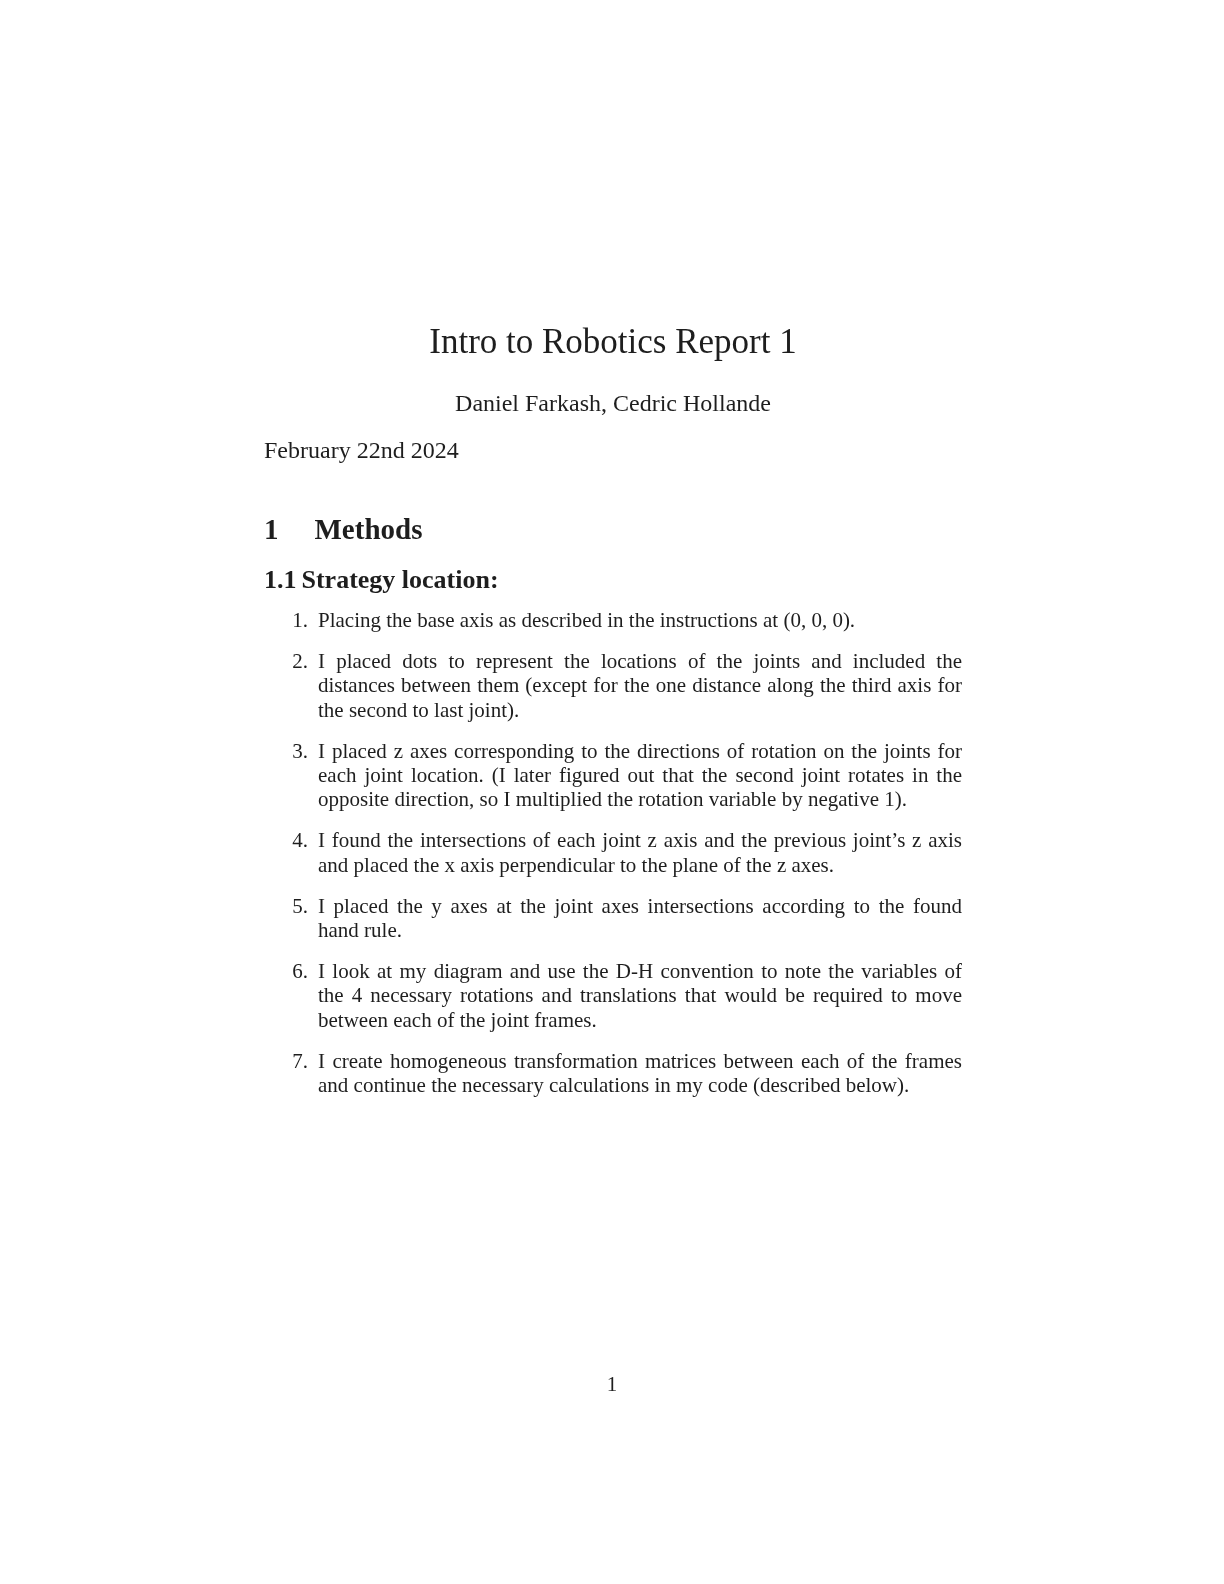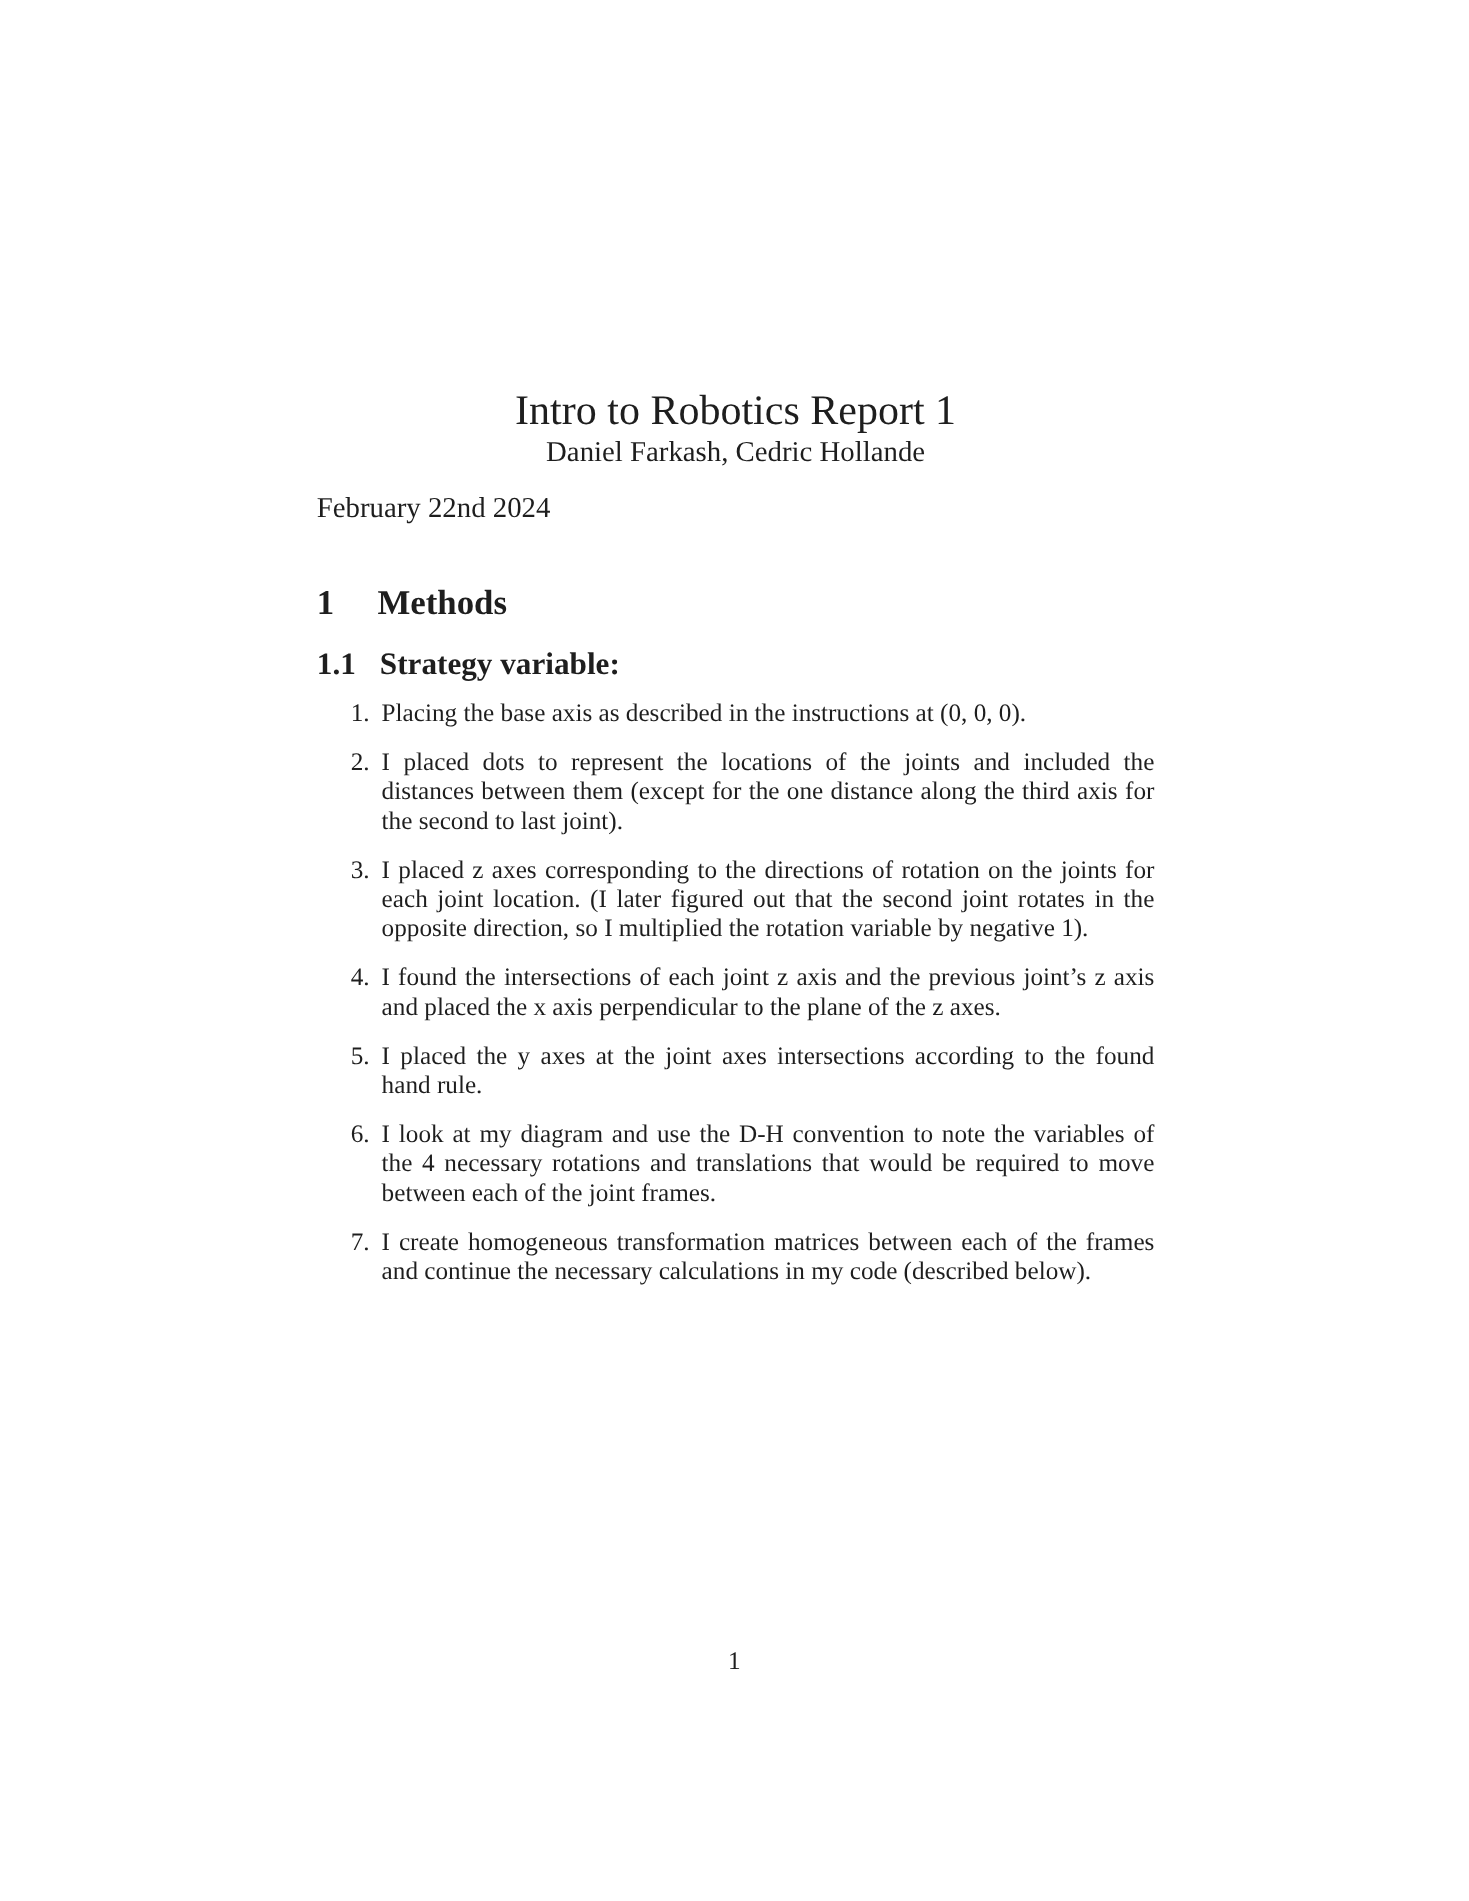--- a/index.html
+++ b/index.html
@@ -26,20 +26,21 @@
     box-sizing: content-box;
   }
   .doc-title {
     font-size: 35px;
     line-height: 42px;
     text-align: center;
     font-weight: normal;
     margin: 0;
   }
   .doc-authors {
+    margin-top: 26px;
     font-size: 24px;
     line-height: 29px;
     text-align: center;
   }
   .doc-date {
     margin-top: 18px;
     font-size: 24px;
     line-height: 29px;
   }
   .section-heading {
@@ -53,21 +54,21 @@
     margin-right: 36px;
   }
   .subsection-heading {
     margin: 17px 0 0 0;
     font-size: 26px;
     line-height: 31px;
     font-weight: bold;
   }
   .subsection-heading .subsec-num {
     display: inline-block;
-    margin-right: 20px;
+    margin-right: 5px;
   }
   ol.strategy-list {
     list-style: none;
     margin: 13px 0 0 0;
     padding: 0;
   }
   ol.strategy-list li {
     position: relative;
     padding-left: 54px;
     margin-bottom: 17px;
@@ -102,21 +103,21 @@
 
     <div class="doc-authors">Daniel Farkash, Cedric Hollande</div>
 
     <div class="doc-date">February 22nd 2024</div>
 
     <h2 class="section-heading">
       <span class="sec-num">1</span><span>Methods</span>
     </h2>
 
     <h3 class="subsection-heading">
-      <span class="subsec-num">1.1</span><span>Strategy variable:</span>
+      <span class="subsec-num">1.1</span><span>Strategy location:</span>
     </h3>
 
     <ol class="strategy-list">
       <li>
         <span class="item-marker">1.</span>
         <span>Placing the base axis as described in the instructions at (0, 0, 0).</span>
       </li>
       <li>
         <span class="item-marker">2.</span>
         <span>I placed dots to represent the locations of the joints and included the distances between them (except for the one distance along the third axis for the second to last joint).</span>

